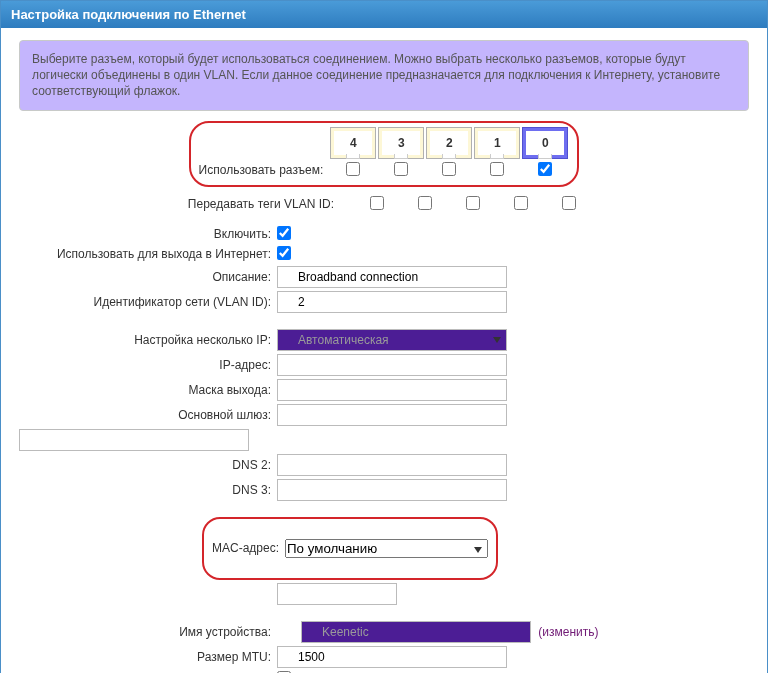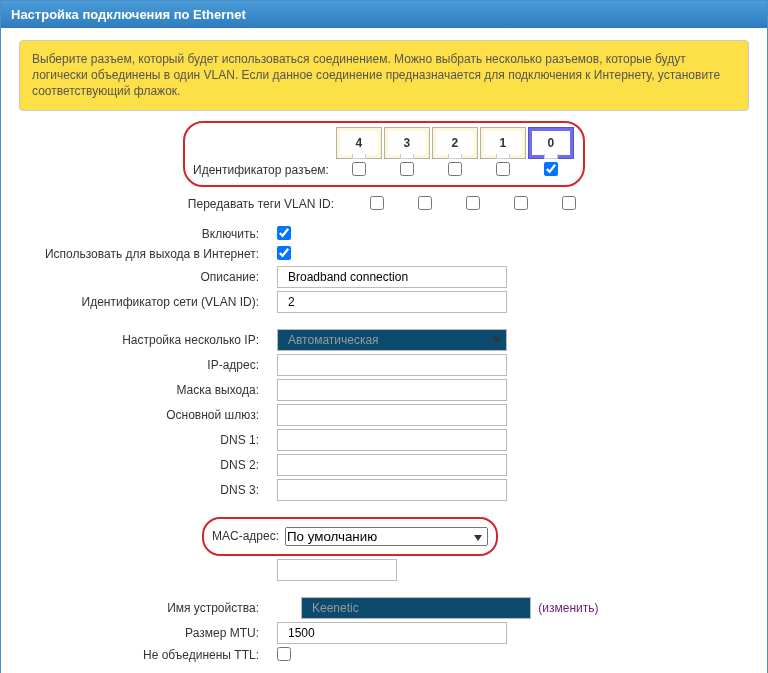--- a/index.html
+++ b/index.html
@@ -1,43 +1,43 @@
 <!DOCTYPE html>
 <html><head>
 <meta charset="utf-8">
 <style>
   * { box-sizing: border-box; margin: 0; padding: 0; }
   body { font-family: Arial, sans-serif; font-size: 12px; color: #333; background: #fff; }
   .window { width: 768px; border: 1px solid #4a8fc8; }
   .titlebar { background: linear-gradient(#4a9bd8, #2e7cbf); color: #fff; padding: 6px 10px; font-size: 13px; font-weight: bold; }
   .content { padding: 12px 18px 14px 18px; }
-  .infobox { background: #fde047; border: 1px solid #c8cac8; border-radius: 4px; padding: 10px 12px; color: #555; line-height: 1.35; margin-bottom: 10px; }
+  .infobox { background: #c4b5fd; border: 1px solid #c8cac8; border-radius: 4px; padding: 10px 12px; color: #555; line-height: 1.35; margin-bottom: 10px; }
   .hl-red { border: 2px solid #d4252a; border-radius: 20px; padding: 4px 8px 6px 8px; display: inline-block; }
   .ports-area { text-align: center; margin-top: 2px; }
   .ports-table td { text-align: center; vertical-align: middle; }
   .label-col { text-align: right; padding-right: 6px; white-space: nowrap; color: #333; font-size: 12px; }
   .port { width: 46px; height: 32px; border: 1px solid #b0b0b0; display: inline-block; position: relative; background: #fdf7d6; margin: 0 1px; }
   .port.active { background: #6e6ef0; border-color: #5050d0; }
   .port-inner { position: absolute; top: 3px; left: 3px; right: 3px; bottom: 3px; background: #fff; display:flex; align-items:center; justify-content:center; font-weight: bold; font-size: 12px; }
   .port-inner::after { content:""; position:absolute; bottom:-4px; left:50%; transform:translateX(-50%); width:12px; height:4px; background:#fff; border:1px solid #ccc; border-top:none; }
   .cb { width: 14px; height: 14px; }
   .form-row { display: flex; align-items: center; margin: 3px 0; }
-  .form-label { width: 258px; text-align: right; padding-right: 18px; color: #333; }
-  .form-field input[type=text], .form-field select { width: 230px; height: 22px; border: 1px solid #bbb; padding: 0 10px; font-size: 12px; }
-  .form-field input[readonly] { background: #0c4a6e; color: #999; }
+  .form-label { width: 258px; text-align: right; padding-right: 6px; color: #333; }
+  .form-field input[type=text], .form-field select { width: 230px; height: 22px; border: 1px solid #bbb; padding: 0 20px; font-size: 12px; }
+  .form-field input[readonly] { background: #4c1d95; color: #999; }
   .select-wrap { position: relative; display: inline-block; }
   .select-wrap input { padding-right: 22px; }
   .select-arrow { position: absolute; right: 1px; top: 1px; width: 18px; height: 20px; display:flex; align-items:center; justify-content:center; pointer-events:none; }
   .select-arrow svg { width: 8px; height: 6px; }
   .link { color: #701a75; cursor: pointer; margin-left: 4px; }
   .spacer { height: 10px; }
   .btnbar { text-align: center; margin-top: 12px; }
   .btn { background: linear-gradient(#fefefe,#e5e5e5); border: 1px solid #aaa; border-radius: 3px; padding: 5px 14px; font-size: 12px; margin: 0 3px; cursor: pointer; }
   .vlan-row td { padding-top: 4px; }
-  .hl-mac { border: 2px solid #d4252a; border-radius: 18px; display: inline-flex; align-items:center; padding: 8px 8px; }
+  .hl-mac { border: 2px solid #d4252a; border-radius: 18px; display: inline-flex; align-items:center; padding: 20px 8px; }
   .hl-mac .form-label-inner { padding-right: 6px; }
   .outer { position: relative; width: 768px; }
 </style>
 </head>
 <body>
 
 <div class="outer">
 <div class="window">
   <div class="titlebar">Настройка подключения по Ethernet</div>
   <div class="content">
@@ -49,21 +49,21 @@
           <tbody>
                 <tr>
             <td class="label-col"></td>
             <td><span class="port"><span class="port-inner">4</span></span></td>
             <td><span class="port"><span class="port-inner">3</span></span></td>
             <td><span class="port"><span class="port-inner">2</span></span></td>
             <td><span class="port"><span class="port-inner">1</span></span></td>
             <td><span class="port active"><span class="port-inner">0</span></span></td>
           </tr>
           <tr>
-            <td class="label-col">Идентификатор разъем:</td>
+            <td class="label-col">Использовать разъем:</td>
             <td><input type="checkbox" class="cb" style=""></td>
             <td><input type="checkbox" class="cb" style=""></td>
             <td><input type="checkbox" class="cb" style=""></td>
             <td><input type="checkbox" class="cb" style=""></td>
             <td><input type="checkbox" class="cb" checked="" style=""></td>
           </tr>
         </tbody>
             </table>
       </div>
       <table class="ports-table" style="border-collapse:separate; border-spacing:0; margin: 2px auto 0 auto;">
@@ -120,21 +120,20 @@
     </div>
     <div class="form-row">
       <div class="form-label">Маска выхода:</div>
       <div class="form-field"><input type="text" style=""></div>
     </div>
     <div class="form-row">
       <div class="form-label">Основной шлюз:</div>
       <div class="form-field"><input type="text" style=""></div>
     </div>
     <div class="form-row">
-      <div class="form-label">DNS 1:</div>
       <div class="form-field"><input type="text" style=""></div>
     </div>
     <div class="form-row">
       <div class="form-label">DNS 2:</div>
       <div class="form-field"><input type="text" style=""></div>
     </div>
     <div class="form-row">
       <div class="form-label">DNS 3:</div>
       <div class="form-field"><input type="text" style=""></div>
     </div>

